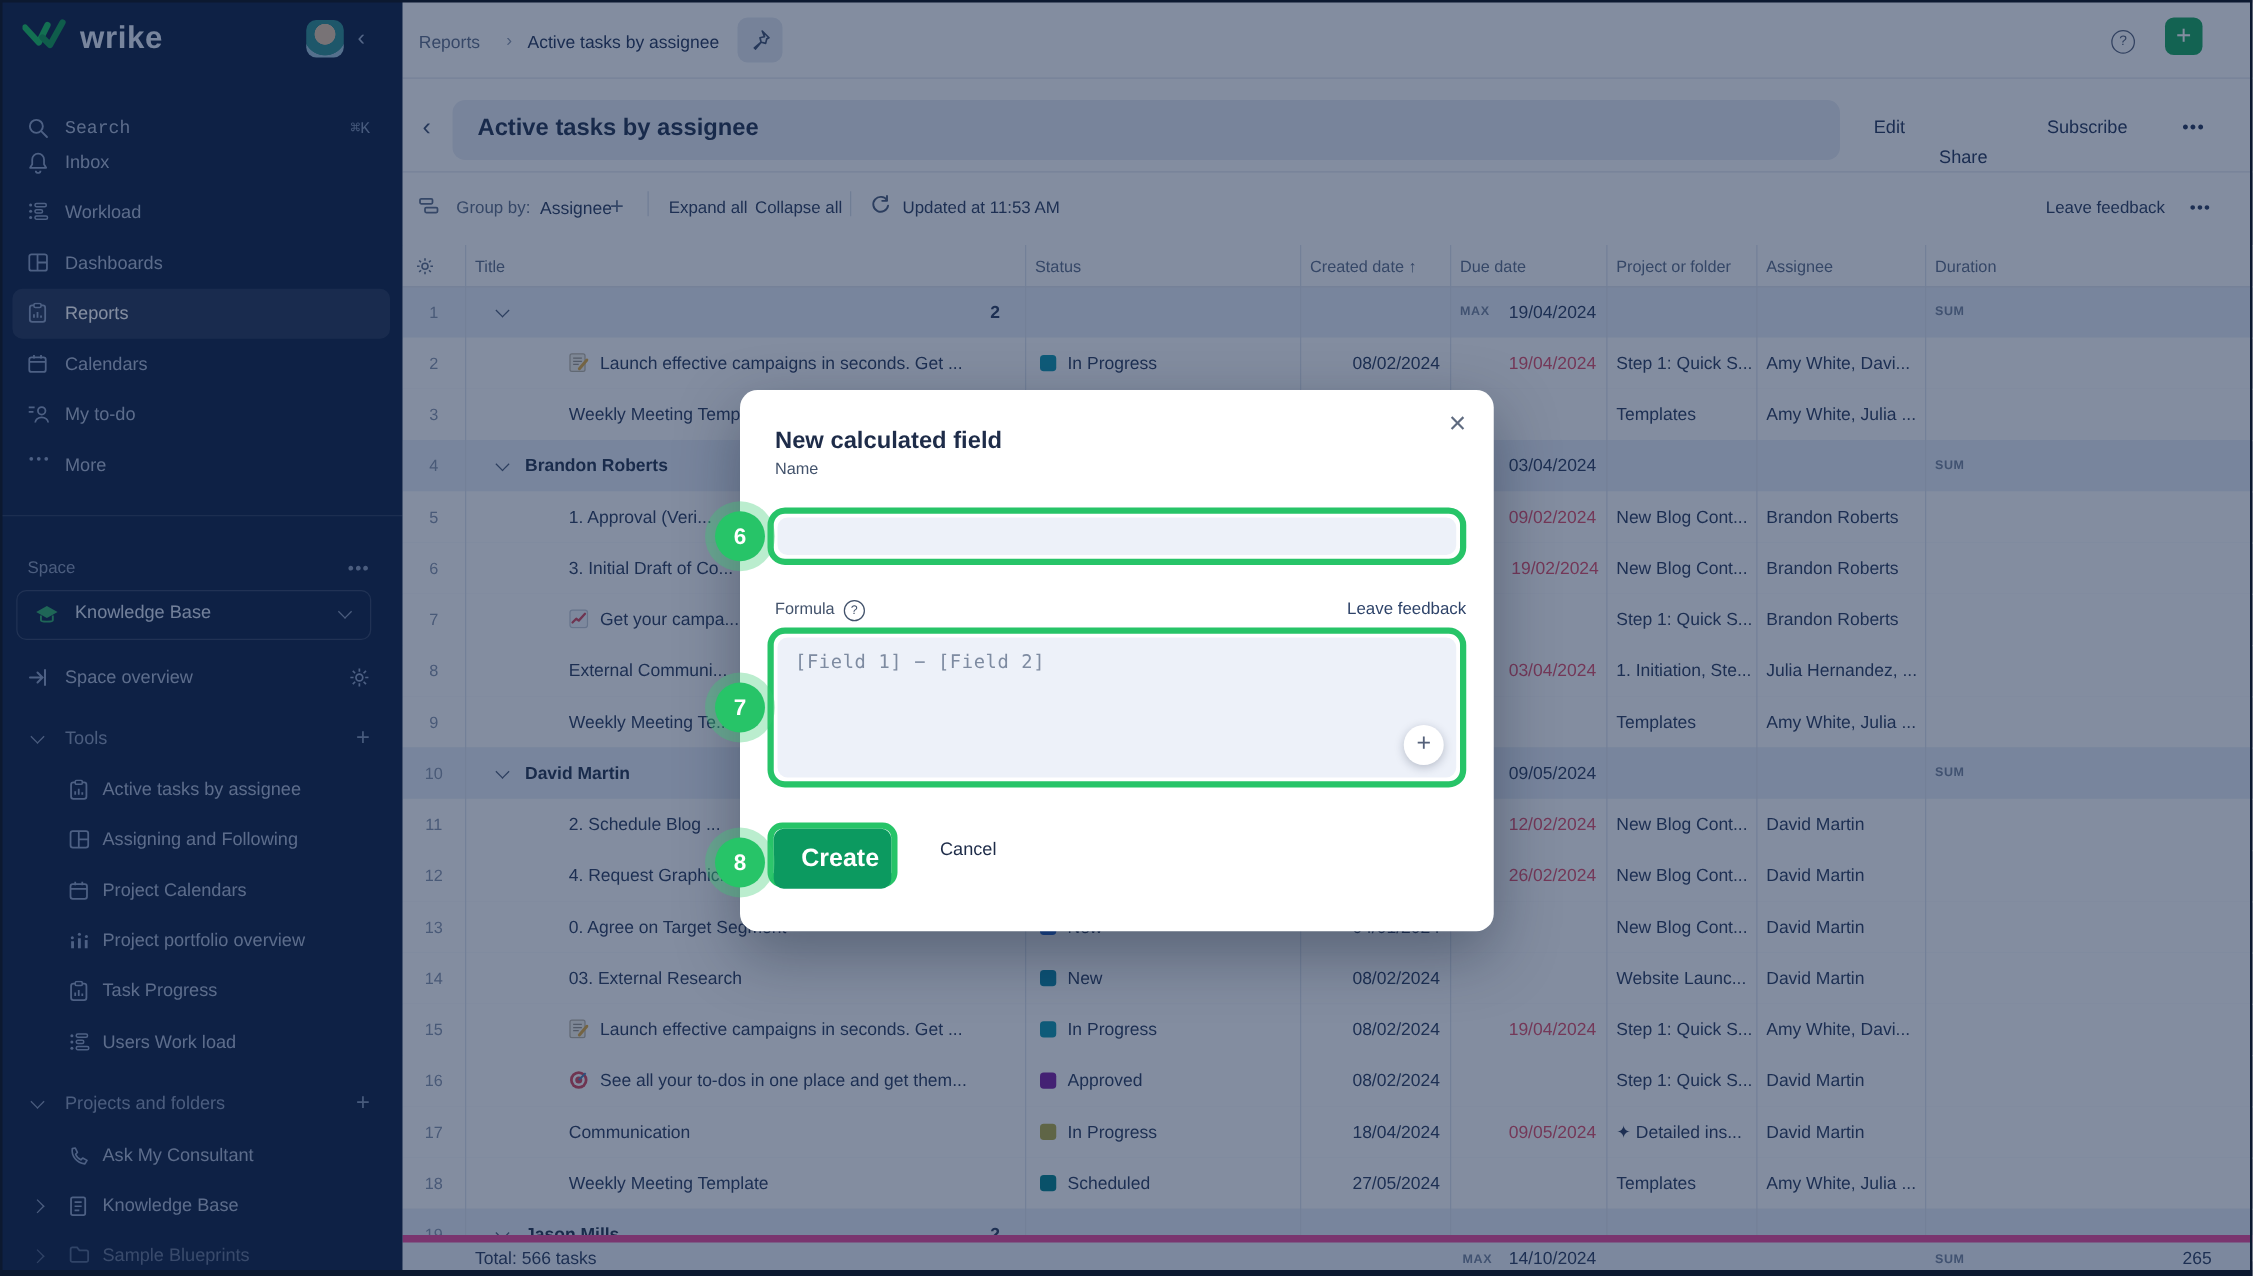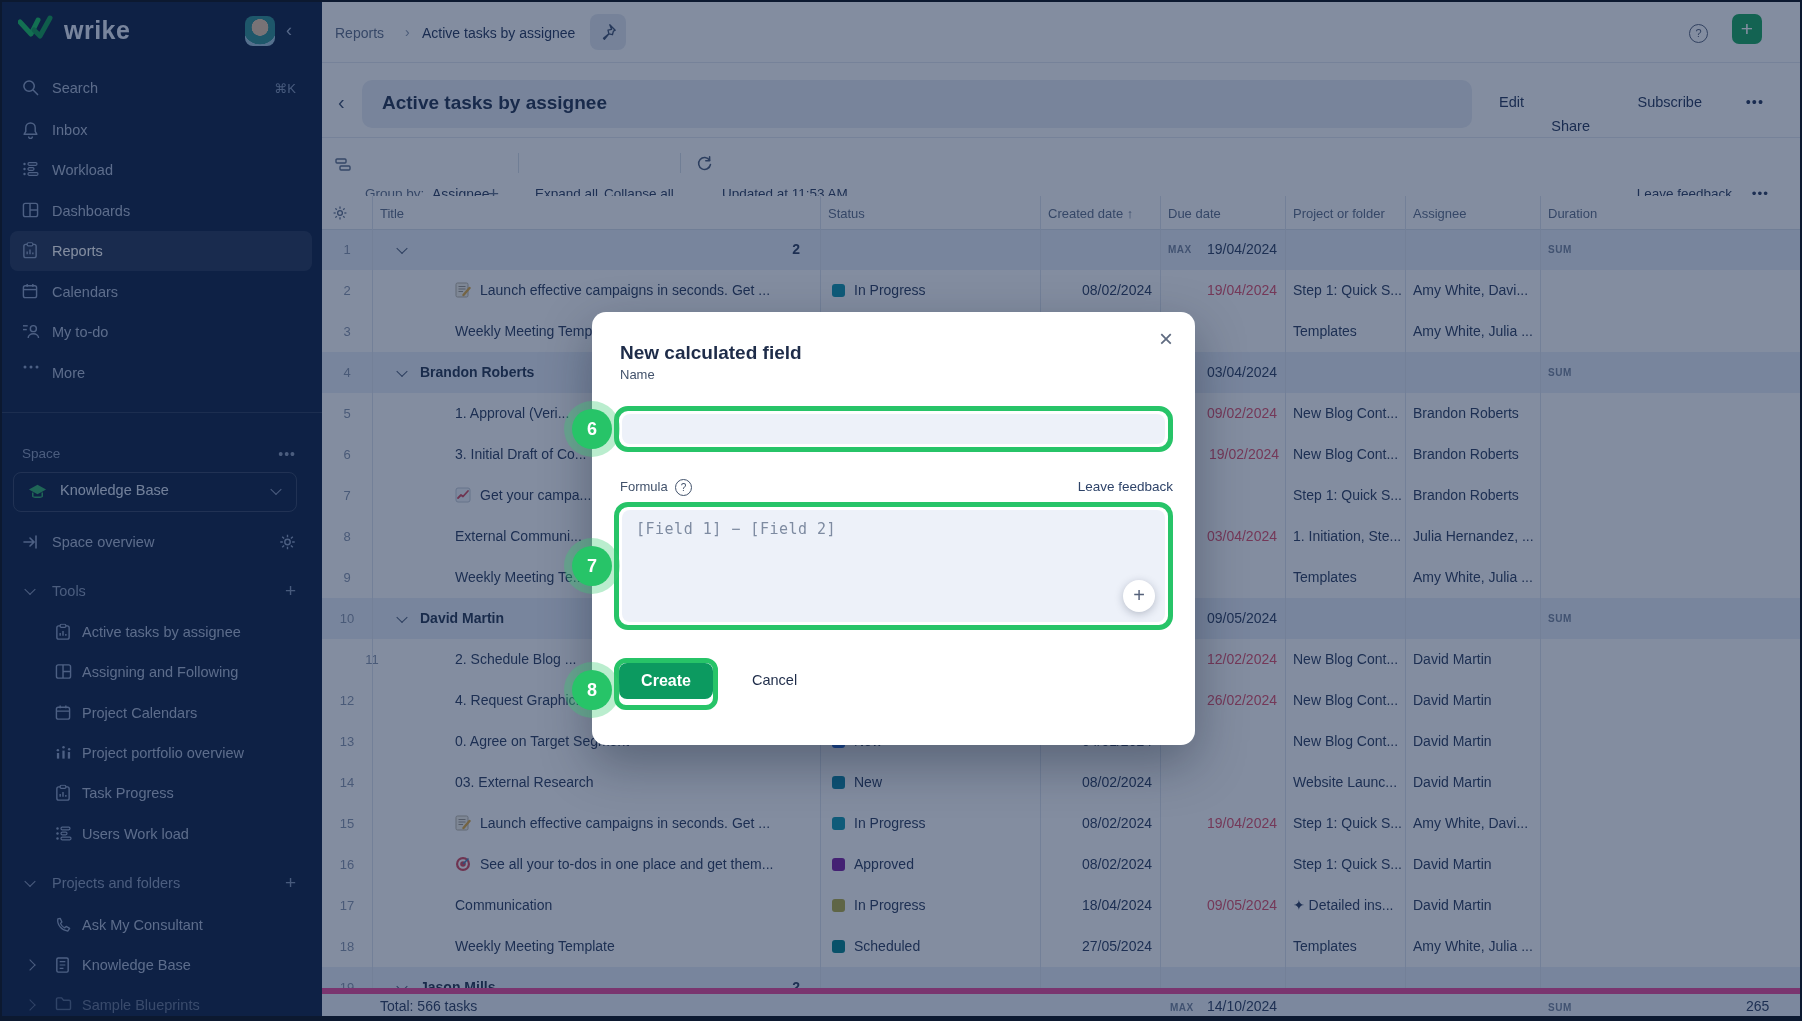--- a/index.html
+++ b/index.html
@@ -28,21 +28,21 @@
           background:radial-gradient(circle at 50% 38%,#e8c9a8 0 34%,#2d8f8f 36% 70%,#9fc3d8 72%);cursor:pointer;}
   #collapse{position:absolute;left:286px;top:20px;color:#9fb0cc;font-size:18px;cursor:pointer;}
   .sb-divider{position:absolute;left:0;top:412px;width:322px;height:1px;background:rgba(255,255,255,0.12);}
   .dim-extra{opacity:.55;}
   
   #main{position:absolute;left:322px;top:0;right:0;height:1021px;background:#fff;}
   .hborder{position:absolute;left:0;right:0;height:1px;background:#e3e8f0;}
   .crumb{font-size:14px;color:#5f6e89;}
   #title-field{position:absolute;left:40px;top:80px;width:1110px;height:48px;background:#e9edf4;border-radius:10px;cursor:text;}
   .action{font-size:14.5px;color:#24365a;cursor:pointer;}
-  .tb-txt{font-size:13.5px;color:#5d6d88;white-space:nowrap;margin-top:28px;}
+  .tb-txt{font-size:13.5px;color:#5d6d88;white-space:nowrap;}
   .tb-dark{color:#2a3c5e;}
   .vline-sep{position:absolute;top:12px;width:1px;height:20px;background:#d8dfe9;}
   
   .col-line{position:absolute;width:1px;background:#dde4ee;top:196px;bottom:5px;z-index:3;}
   #thead{position:absolute;left:322px;right:0;top:196px;height:33px;background:#fff;border-bottom:1px solid #d8e0ea;z-index:2;}
   .th{position:absolute;top:50%;transform:translateY(-50%);font-size:13px;color:#5d6d88;white-space:nowrap;}
   .row{position:absolute;left:322px;width:1480px;height:41px;border-bottom:1px solid #e4e9f1;background:#fff;z-index:1;}
   .row.group{background:#e9eff8;}
   .cell{position:absolute;top:0;height:41px;line-height:41px;font-size:14px;color:#2a3c5e;white-space:nowrap;overflow:hidden;}
   .rnum{color:#8794ab;font-size:13px;text-align:center;}
@@ -63,22 +63,22 @@
   #modal .mtitle{position:absolute;left:28px;top:30px;font-size:19px;font-weight:bold;color:#1e2c49;}
   #modal .mlabel{font-size:13px;color:#42526b;}
   .hl-ring{position:absolute;border:5px solid #27c468;border-radius:14px;background:#fff;padding:3px;box-sizing:border-box;}
   .field{width:100%;height:100%;background:#edf1f9;border:none;outline:none;border-radius:8px;box-sizing:border-box;
          font-family:"DejaVu Sans Mono",monospace;font-size:14px;color:#2a3c5e;padding:8px 12px;}
   .field::placeholder{color:#8593ab;}
   #formula-box{background:#edf1f9;border-radius:8px;width:100%;height:100%;position:relative;cursor:text;}
   #formula-ph{position:absolute;left:14px;top:10px;font-family:"DejaVu Sans Mono",monospace;font-size:15px;color:#7e8ba1;letter-spacing:.5px;}
   #plus-btn{position:absolute;right:10px;bottom:10px;width:32px;height:32px;border-radius:50%;background:#fff;
             box-shadow:0 2px 8px rgba(20,30,60,.25);color:#55617a;font-size:20px;text-align:center;line-height:30px;cursor:pointer;}
-  #create-btn{position:absolute;left:0;top:0;background:#0c9a60;color:#fff;font-size:16px;font-weight:600;
-              border:none;border-radius:8px;padding:0 22px;height:36px;cursor:pointer;}
+  #create-btn{position:absolute;left:0;top:0;background:#0c9a60;color:#fff;font-size:20px;font-weight:600;
+              border:none;border-radius:8px;padding:0 22px;height:48px;cursor:pointer;}
   #cancel-btn{position:absolute;left:160px;top:14px;font-size:14.5px;color:#1e2c49;cursor:pointer;}
   #close-x{position:absolute;right:22px;top:16px;font-size:24px;color:#5f6b80;cursor:pointer;line-height:22px;}
   .badge{position:absolute;width:40px;height:40px;border-radius:50%;background:#27c468;color:#fff;font-size:18px;
          font-weight:bold;text-align:center;line-height:40px;z-index:110;box-shadow:0 0 0 8px rgba(57,202,116,0.35);}
   .help-circ{display:inline-block;width:17px;height:17px;border:1.4px solid #55617a;border-radius:50%;
              font-size:11px;line-height:17px;text-align:center;color:#55617a;}
   svg{display:block;}
 </style>
 </head>
 <body>
@@ -89,21 +89,21 @@
     <div id="logo">
       <svg width="42" height="32" viewBox="0 0 42 32">
         <path d="M2 8 L13 20 L20 6" fill="none" stroke="#16c25c" stroke-width="5" stroke-linecap="round" stroke-linejoin="round"></path>
         <path d="M16 16 L22 22 L32 4" fill="none" stroke="#0d9b4f" stroke-width="5" stroke-linecap="round" stroke-linejoin="round"></path>
       </svg>
       <span class="word">wrike</span>
     </div>
     <div id="avatar"></div>
     <div id="collapse">‹</div>
     <div id="sb-main">
-        <div class="sb-item" style="top: 68px;">
+        <div class="sb-item" style="top: 83px; font-family: Liberation Mono, monospace;">
           <span class="ico">
             <svg width="17" height="17" viewBox="0 0 18 18">
               <circle cx="7.5" cy="7.5" r="5.5" fill="none" stroke="#8fa2c4" stroke-width="1.6"></circle>
               <line x1="12" y1="12" x2="16.5" y2="16.5" stroke="#8fa2c4" stroke-width="1.6" stroke-linecap="round"></line>
             </svg>
           </span>
     <span class="lbl" style="">Search</span>
     <span class="shortcut">⌘K</span>
         </div>
         <div class="sb-item" style="top: 109.5px;">
@@ -494,21 +494,21 @@
       </div>
       <div class="row group" style="top: 598px;">
         <span class="cell rnum" style="left:0;width:50px;">10</span>
         <span class="sb-chev chev-down" style="left:76px;top:21px;border-color:#4a5b78;"></span>
         <span class="cell gname" style="left:98px;width:330px;">David Martin</span>
         <span class="cell minicap" style="left:846px;width:34px;">MAX</span>
         <span class="cell" style="left:885px;width:110px;">09/05/2024</span>
         <span class="cell minicap" style="left:1226px;width:40px;">SUM</span>
       </div>
       <div class="row" style="top: 639px;">
-        <span class="cell rnum" style="left:0;width:50px;padding-left:25px;">11</span>
+        <span class="cell rnum" style="left:0;width:50px;">11</span>
         <span class="cell ellip" style="left:133px;width:359px;">2. Schedule Blog ...</span>
         <span class="cell red" style="left:845px;width:110px;text-align:right;">12/02/2024</span>
         <span class="cell ellip" style="left:971px;width:112px;">New Blog Cont...</span>
         <span class="cell ellip" style="left:1091px;width:128px;">David Martin</span>
       </div>
       <div class="row" style="top: 680px;">
         <span class="cell rnum" style="left:0;width:50px;">12</span>
         <span class="cell ellip" style="left:133px;width:359px;">4. Request Graphic...</span>
         <span class="cell red" style="left:845px;width:110px;text-align:right;">26/02/2024</span>
         <span class="cell ellip" style="left:971px;width:112px;">New Blog Cont...</span>

